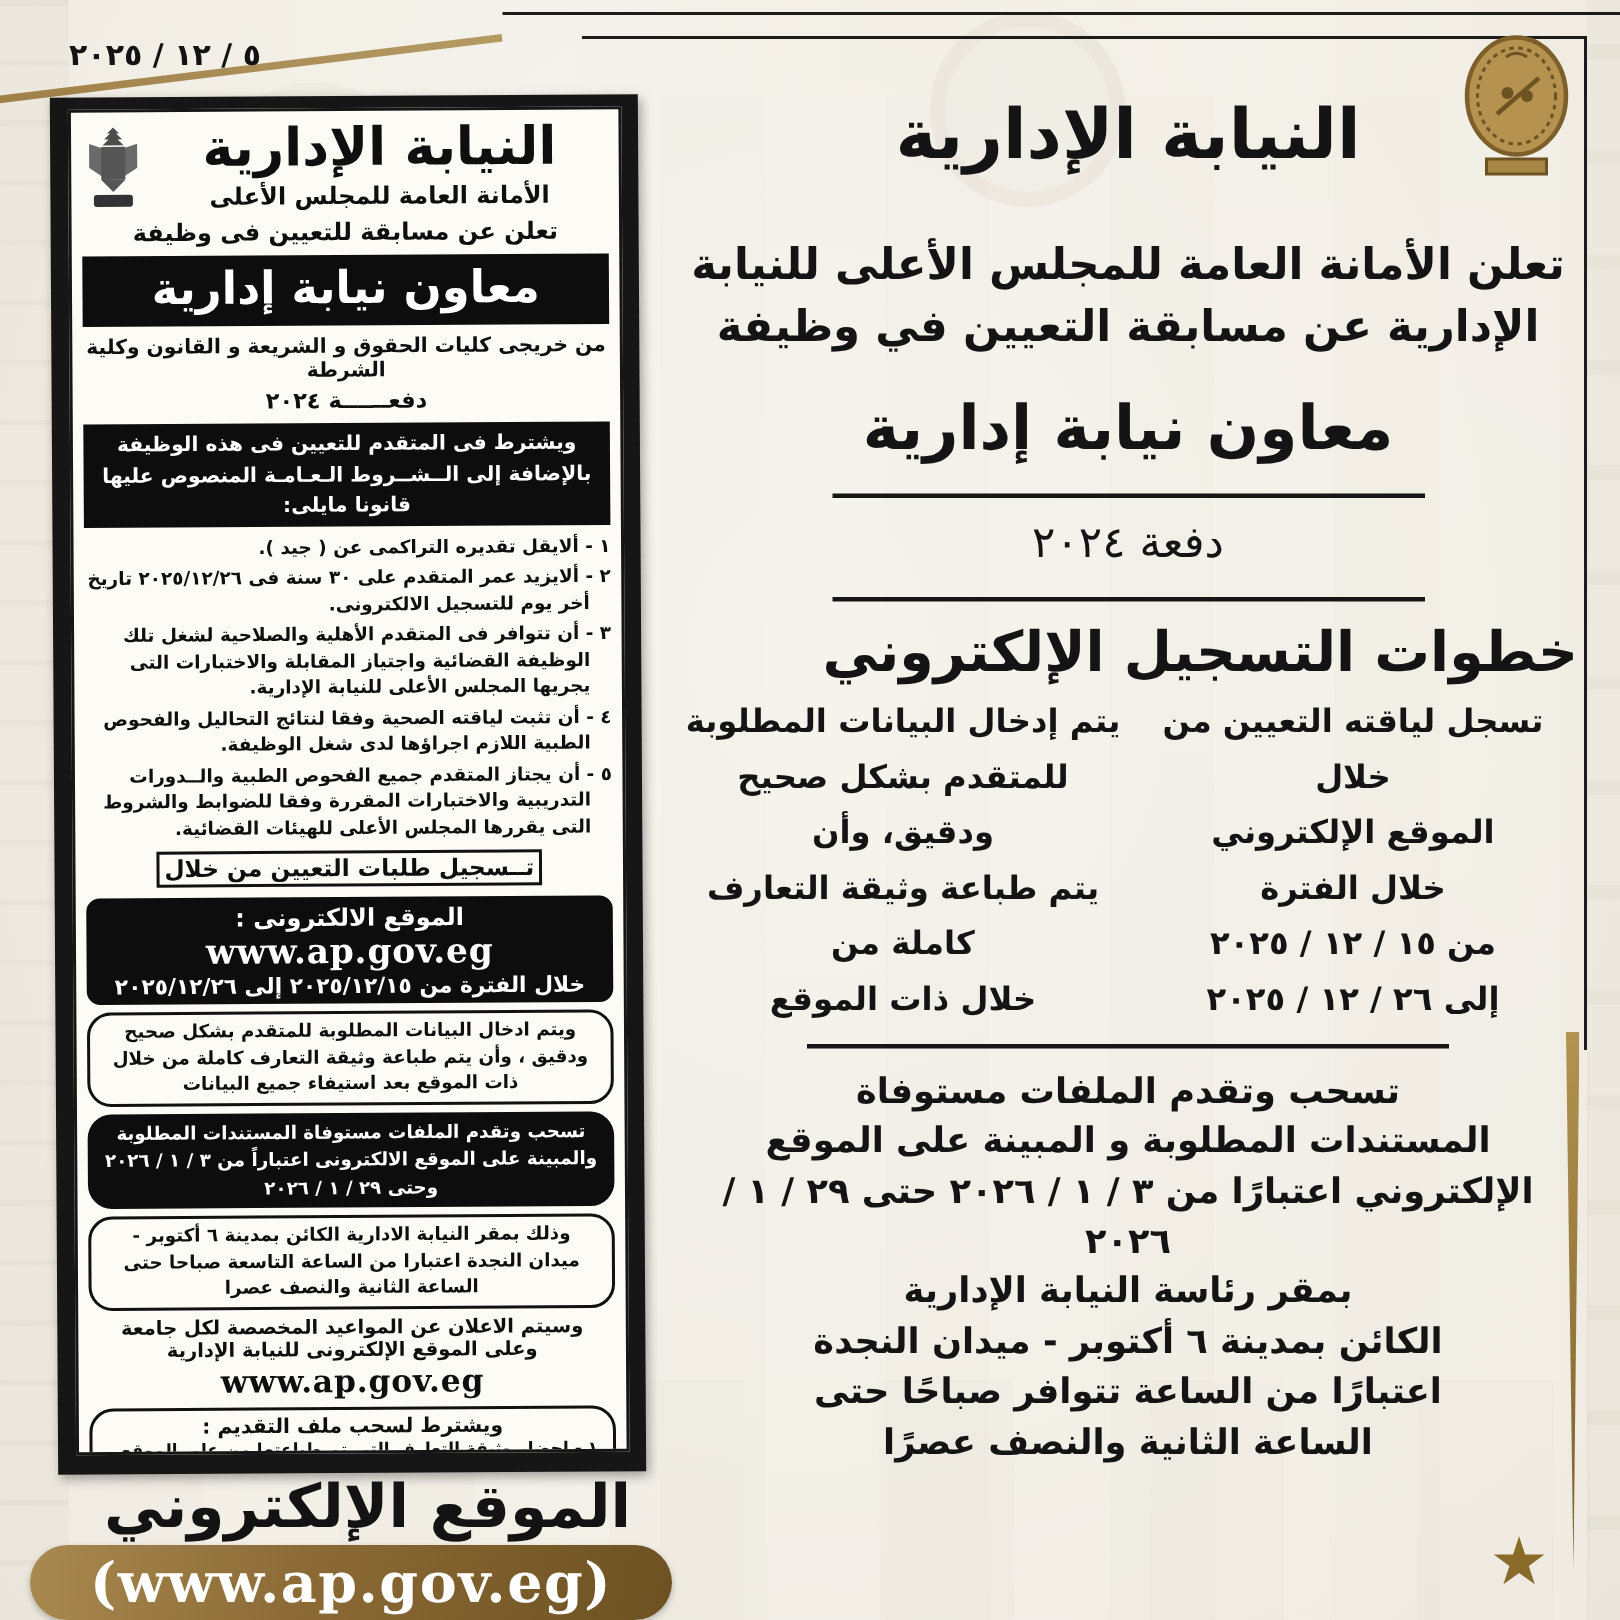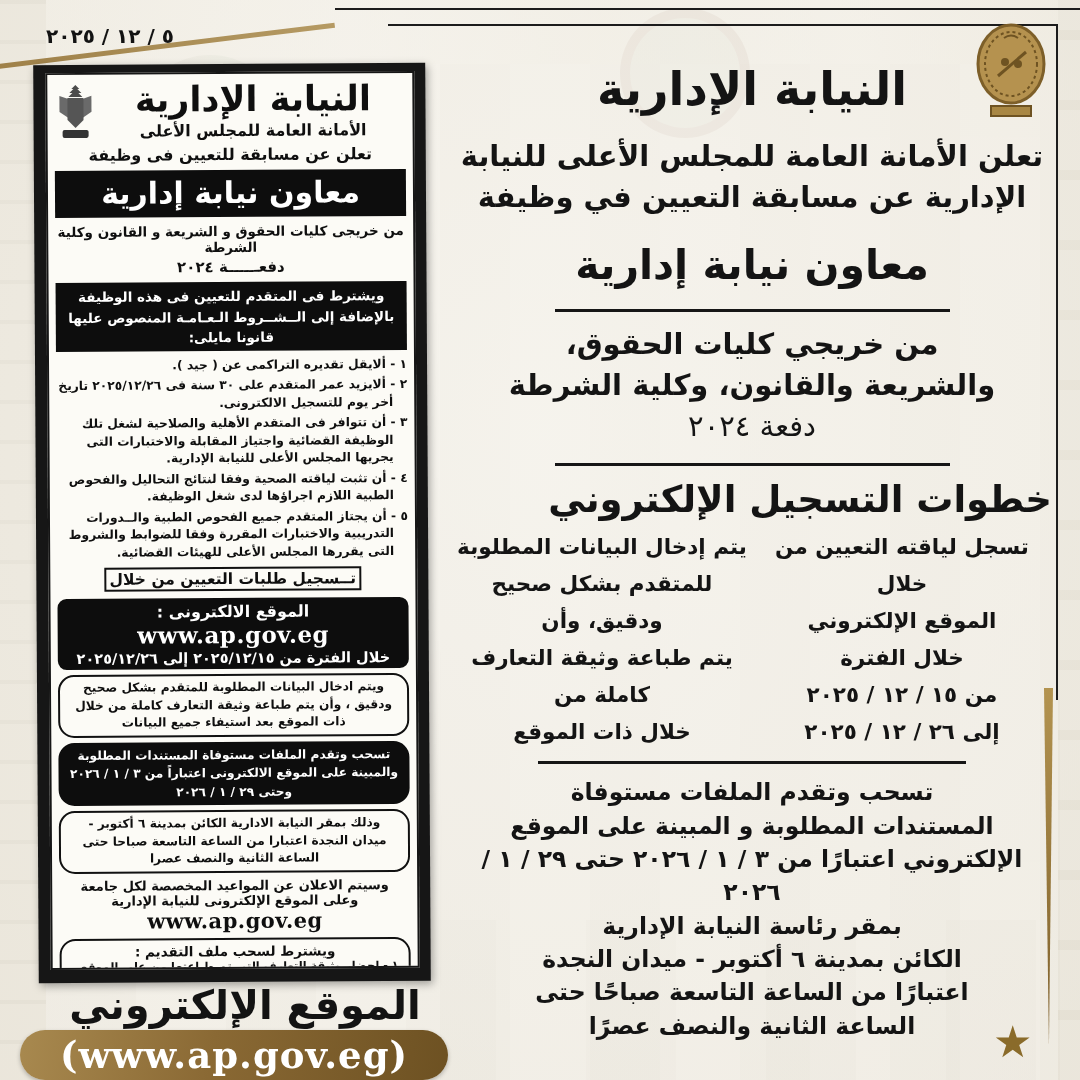--- a/index.html
+++ b/index.html
@@ -78,21 +78,21 @@
   
   .footer-label{position:absolute;left:60px;top:982px;width:370px;text-align:center;
     font-size:40px;font-weight:bold;direction:rtl;}
   .footer-pill{position:absolute;left:20px;top:1030px;width:428px;height:50px;border-radius:26px;
     background:linear-gradient(100deg,#a8894f 0%,#8a6934 45%,#6d5122 100%);
     color:#fff;font-family:"DejaVu Serif",serif;font-weight:bold;font-size:37px;
     text-align:center;line-height:50px;letter-spacing:1px;box-shadow:0 2px 4px rgba(0,0,0,.25);}
   
   .panel{position:absolute;left:452px;top:62px;width:600px;direction:rtl;text-align:center;color:#141414;}
   .p-title{font-size:46px;font-weight:bold;}
-  .p-intro{font-size:29px;font-weight:bold;line-height:1.4;margin-top:20px;}
+  .p-intro{font-size:29px;font-weight:bold;line-height:1.4;margin-top:40px;}
   .p-job{font-size:41px;font-weight:bold;margin-top:24px;}
   .rule{border:0;border-top:3px solid #161616;width:395px;margin:20px auto 12px;}
   .p-grads{font-size:29px;font-weight:bold;line-height:1.4;}
   .p-batch{font-size:29px;font-weight:normal;margin-top:4px;}
   .p-steps-title{font-size:37px;font-weight:bold;margin:10px 0 8px;text-align:right;}
   .steps-cols{display:flex;direction:rtl;}
   .steps-col{width:50%;font-size:21.5px;font-weight:bold;line-height:1.72;}
   .rule2{border:0;border-top:3px solid #161616;width:428px;margin:10px auto 12px;}
   .p-files{font-size:23.5px;font-weight:bold;line-height:1.42;}
 </style>
@@ -188,24 +188,20 @@
   <div class="footer-pill">(www.ap.gov.eg)</div>
 
   <div class="panel">
     <div class="p-title">النيابة الإدارية</div>
     <div class="p-intro">
       <div>تعلن الأمانة العامة للمجلس الأعلى للنيابة</div>
       <div>الإدارية عن مسابقة التعيين في وظيفة</div>
     </div>
     <div class="p-job">معاون نيابة إدارية</div>
     <hr class="rule">
-    <div class="p-grads">
-      <div>من خريجي كليات الحقوق،</div>
-      <div>والشريعة والقانون، وكلية الشرطة</div>
-    </div>
     <div class="p-batch">دفعة ٢٠٢٤</div>
     <hr class="rule">
     <div class="p-steps-title">خطوات التسجيل الإلكتروني</div>
     <div class="steps-cols">
       <div class="steps-col">
         <div>تسجل لياقته التعيين من خلال</div>
         <div>الموقع الإلكتروني</div>
         <div>خلال الفترة</div>
         <div>من ١٥ / ١٢ / ٢٠٢٥</div>
         <div>إلى ٢٦ / ١٢ / ٢٠٢٥</div>
@@ -217,19 +213,19 @@
         <div>خلال ذات الموقع</div>
       </div>
     </div>
     <hr class="rule2">
     <div class="p-files">
       <div>تسحب وتقدم الملفات مستوفاة</div>
       <div>المستندات المطلوبة و المبينة على الموقع</div>
       <div>الإلكتروني اعتبارًا من ٣ / ١ / ٢٠٢٦  حتى ٢٩ / ١ / ٢٠٢٦</div>
       <div>بمقر رئاسة النيابة الإدارية</div>
       <div>الكائن بمدينة ٦ أكتوبر - ميدان النجدة</div>
-      <div>اعتبارًا من الساعة التاسعة صباحًا حتى</div>
+      <div>اعتبارًا من الساعة تتوافر صباحًا حتى</div>
       <div>الساعة الثانية والنصف عصرًا</div>
     </div>
 
   </div>
 
 </div>
 
 </body></html>

